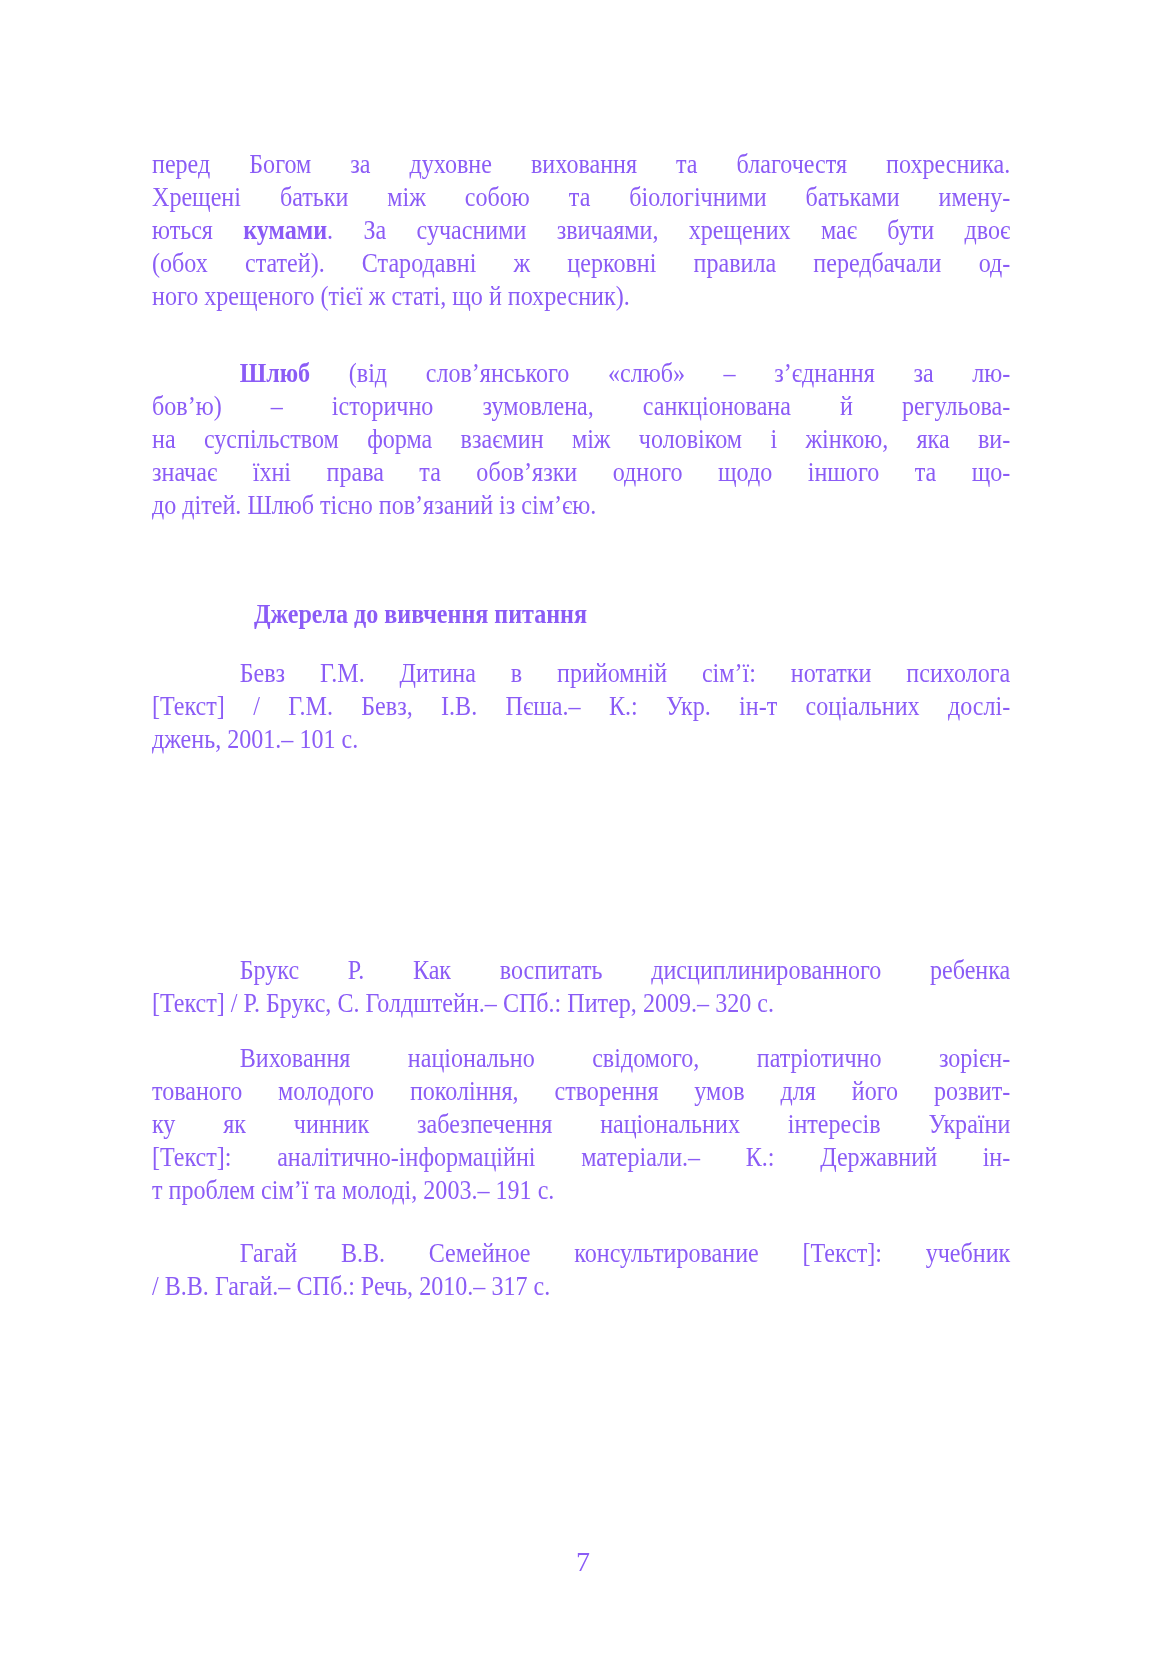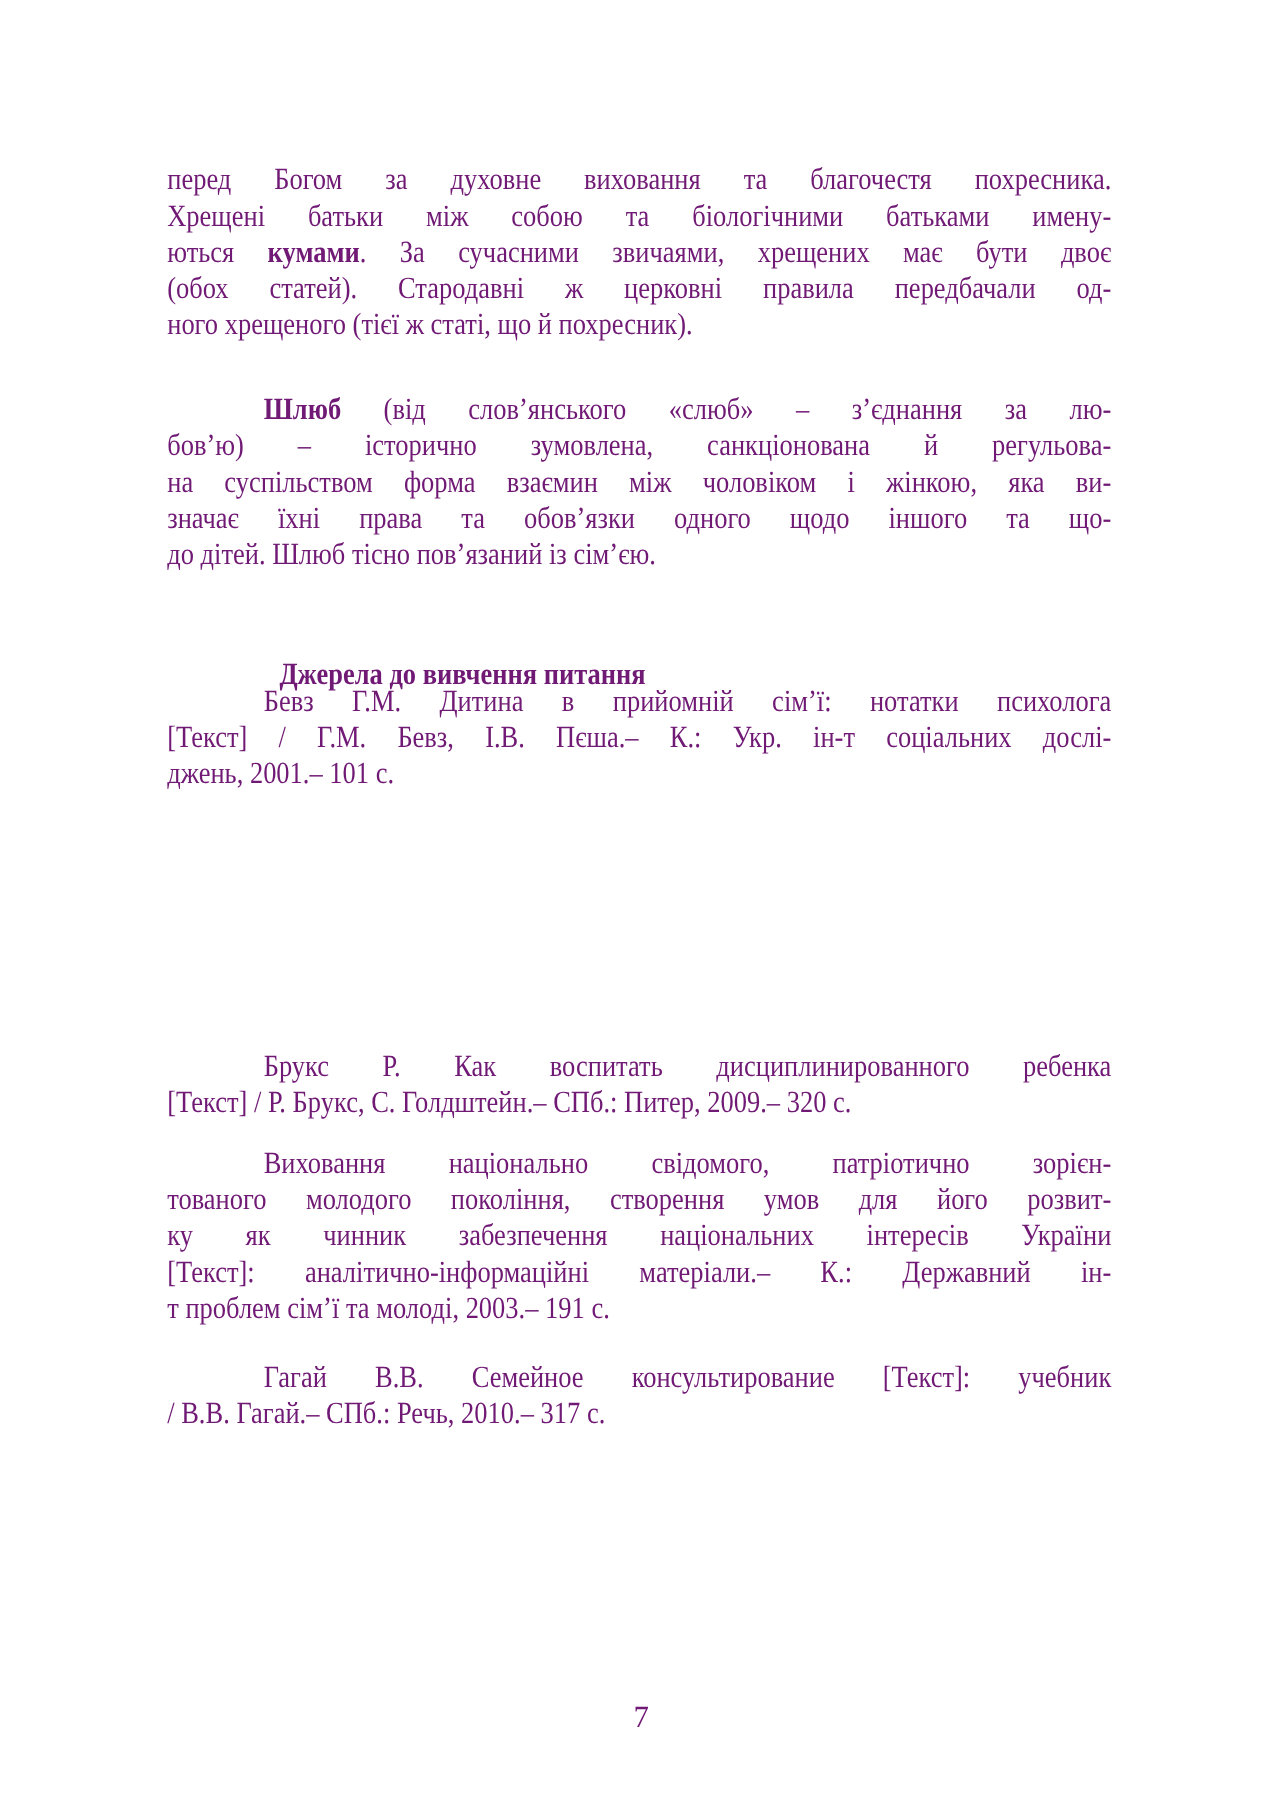--- a/index.html
+++ b/index.html
@@ -1,19 +1,19 @@
 <!DOCTYPE html>
 <html><head>
   <meta charset="utf-8">
   <style>
     html, body { margin: 0; padding: 0; background: #ffffff; }
     body { width: 1166px; height: 1654px; position: relative; overflow: hidden; }
     .page {
       position: absolute; left: 0; top: 0; width: 1004px; height: 1654px;
-      background: #ffffff; color: #701a75;
+      background: #ffffff; color: #8b5cf6;
       font-family: "Liberation Serif", serif;
     }
     .para { position: absolute; left: 152px; width: 858px; }
     .line {
       display: block; height: 33px; line-height: 33px;
       font-size: 28px; white-space: nowrap;
       text-align: justify; text-align-last: justify;
       transform: scaleX(0.86); transform-origin: left center;
       width: 998px;
     }
@@ -46,21 +46,21 @@
   <div class="para" style="top:356px;">
     <span class="line indent"><b>Шлюб</b><span> (від слов’янського «слюб»  –  з’єднання  за  лю-</span></span>
     <span class="line">бов’ю) – історично зумовлена, санкціонована й регульова-</span>
     <span class="line">на суспільством форма взаємин між чоловіком і жінкою, яка ви-</span>
     <span class="line">значає  їхні права та обов’язки одного  щодо  іншого  та  що-</span>
     <span class="line last">до дітей. Шлюб тісно пов’язаний із сім’єю.</span>
   </div>
 
   <div class="heading">Джерела до вивчення питання</div>
 
-  <div class="para" style="top:621px;">
+  <div class="para" style="top:656px;">
     <span class="line indent">Бевз Г.М. Дитина в прийомній сім’ї: нотатки психолога</span>
     <span class="line">[Текст] / Г.М. Бевз, І.В. Пєша.– К.: Укр. ін-т соціальних дослі-</span>
     <span class="line last">джень, 2001.– 101 с.</span>
   </div>
 
 
 
   <div class="para" style="top:953px;">
     <span class="line indent">Брукс Р. Как воспитать дисциплинированного ребенка</span>
     <span class="line last">[Текст] / Р. Брукс, С. Голдштейн.– СПб.: Питер, 2009.– 320 с.</span>

